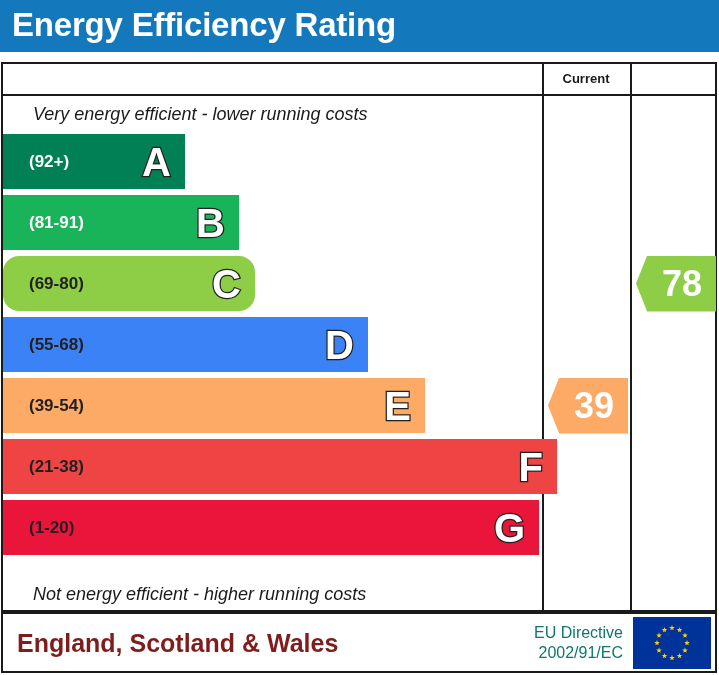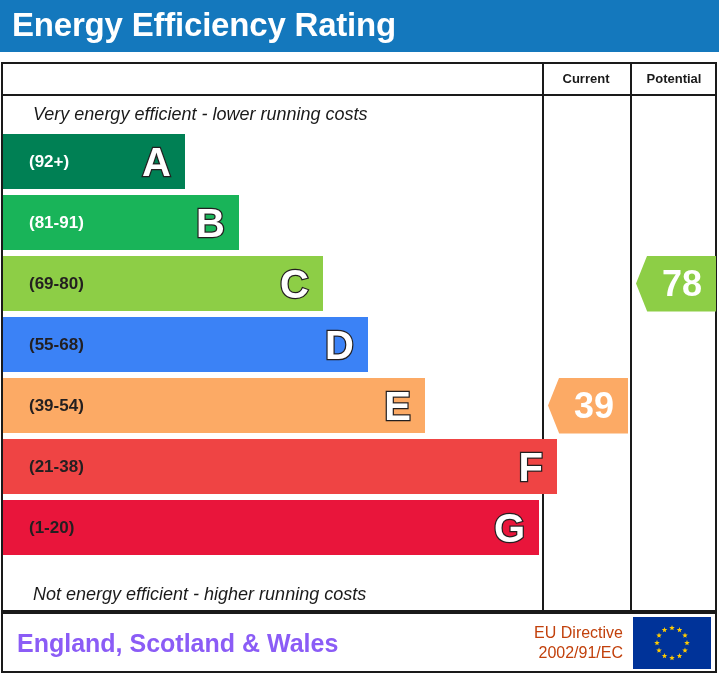--- a/index.html
+++ b/index.html
@@ -177,31 +177,31 @@
     box-sizing: border-box;
     background: #ffffff;
   }
   .epc-footer-region {
     position: absolute;
     left: 14px;
     top: 50%;
     transform: translateY(-50%);
     font-size: 25px;
     font-weight: bold;
-    color: #8b5cf6;
+    color: #7f1d1d;
     white-space: nowrap;
   }
   .epc-directive {
     position: absolute;
     right: 92px;
     top: 50%;
     transform: translateY(-50%);
     text-align: right;
     font-size: 16px;
-    color: #c2410c;
+    color: #0f766e;
     line-height: 1.25;
   }
   .epc-euflag {
     position: absolute;
     right: 4px;
     top: 50%;
     transform: translateY(-50%);
     width: 78px;
     height: 52px;
     background: #003399;
@@ -217,35 +217,34 @@
     <div class="epc-header-title">Energy Efficiency Rating</div>
   </div>
 
   <div class="epc-table">
 
     <div class="epc-colhead-row"></div>
     <div class="epc-vdiv d1"></div>
     <div class="epc-vdiv d2"></div>
 
     <div class="epc-colhead current">Current</div>
-    <div class="epc-colhead potential">Potential</div>
 
     <div class="epc-caption top">Very energy efficient - lower running costs</div>
     <div class="epc-caption bottom">Not energy efficient - higher running costs</div>
 
     <div class="epc-bars">
         <div class="epc-bar" style="top: 0px; width: 182px; background: rgb(0, 128, 84);">
           <span class="epc-bar-range">(92+)</span>
           <span class="epc-bar-letter">A</span>
         </div>
         <div class="epc-bar" style="top: 61px; width: 236px; background: rgb(25, 180, 89);">
           <span class="epc-bar-range">(81-91)</span>
           <span class="epc-bar-letter">B</span>
         </div>
-        <div class="epc-bar darktext" style="top: 122px; width: 320px; background: rgb(141, 206, 70);">
+        <div class="epc-bar darktext" style="top: 122px; width: 252px; background: rgb(141, 206, 70); border-radius: 16px;">
           <span class="epc-bar-range">(69-80)</span>
           <span class="epc-bar-letter">C</span>
         </div>
         <div class="epc-bar darktext" style="top: 183px; width: 365px; background: #3b82f6;">
           <span class="epc-bar-range">(55-68)</span>
           <span class="epc-bar-letter">D</span>
         </div>
         <div class="epc-bar darktext" style="top: 244px; width: 422px; background: rgb(252, 170, 101);">
           <span class="epc-bar-range">(39-54)</span>
           <span class="epc-bar-letter">E</span>

